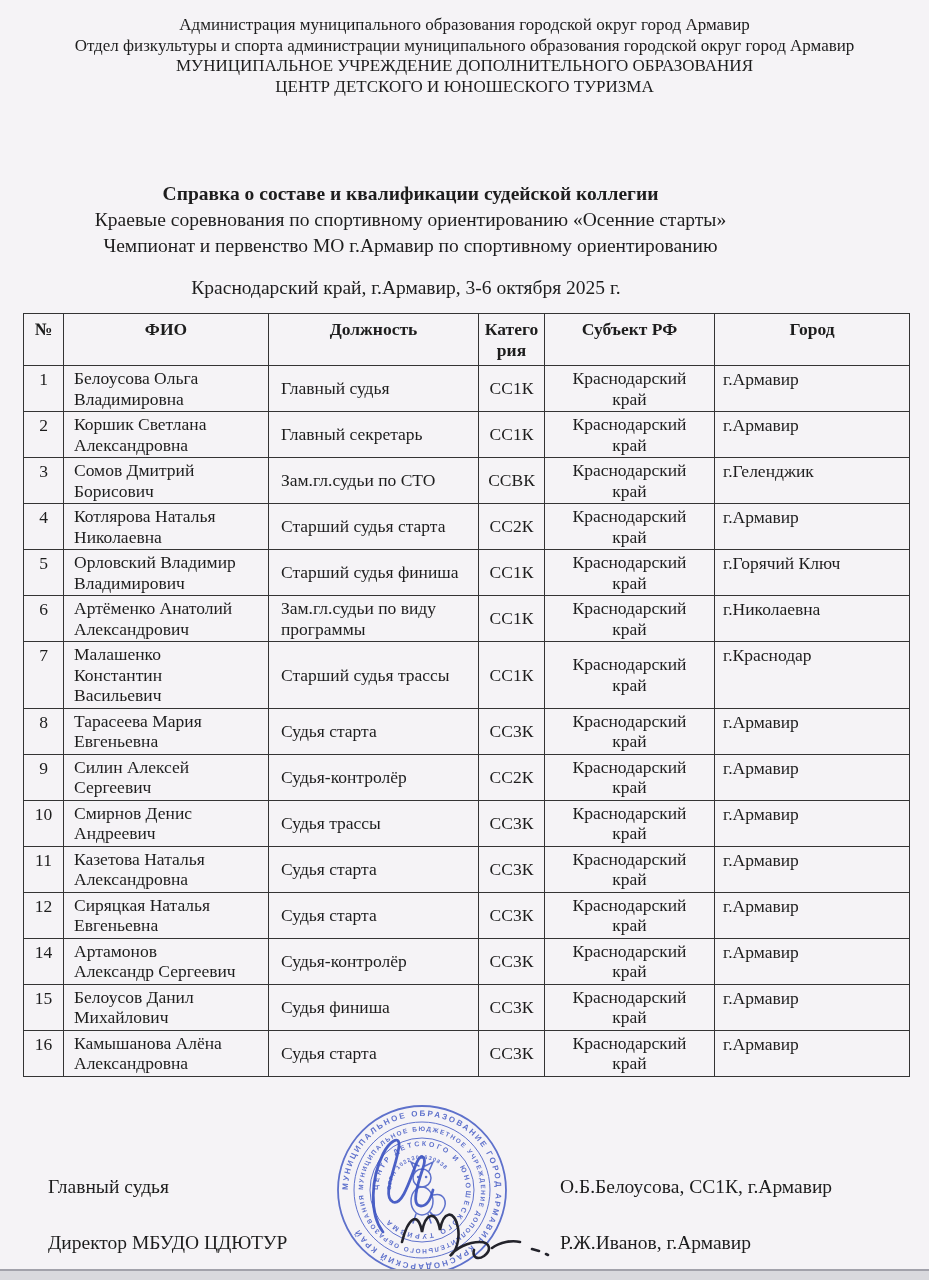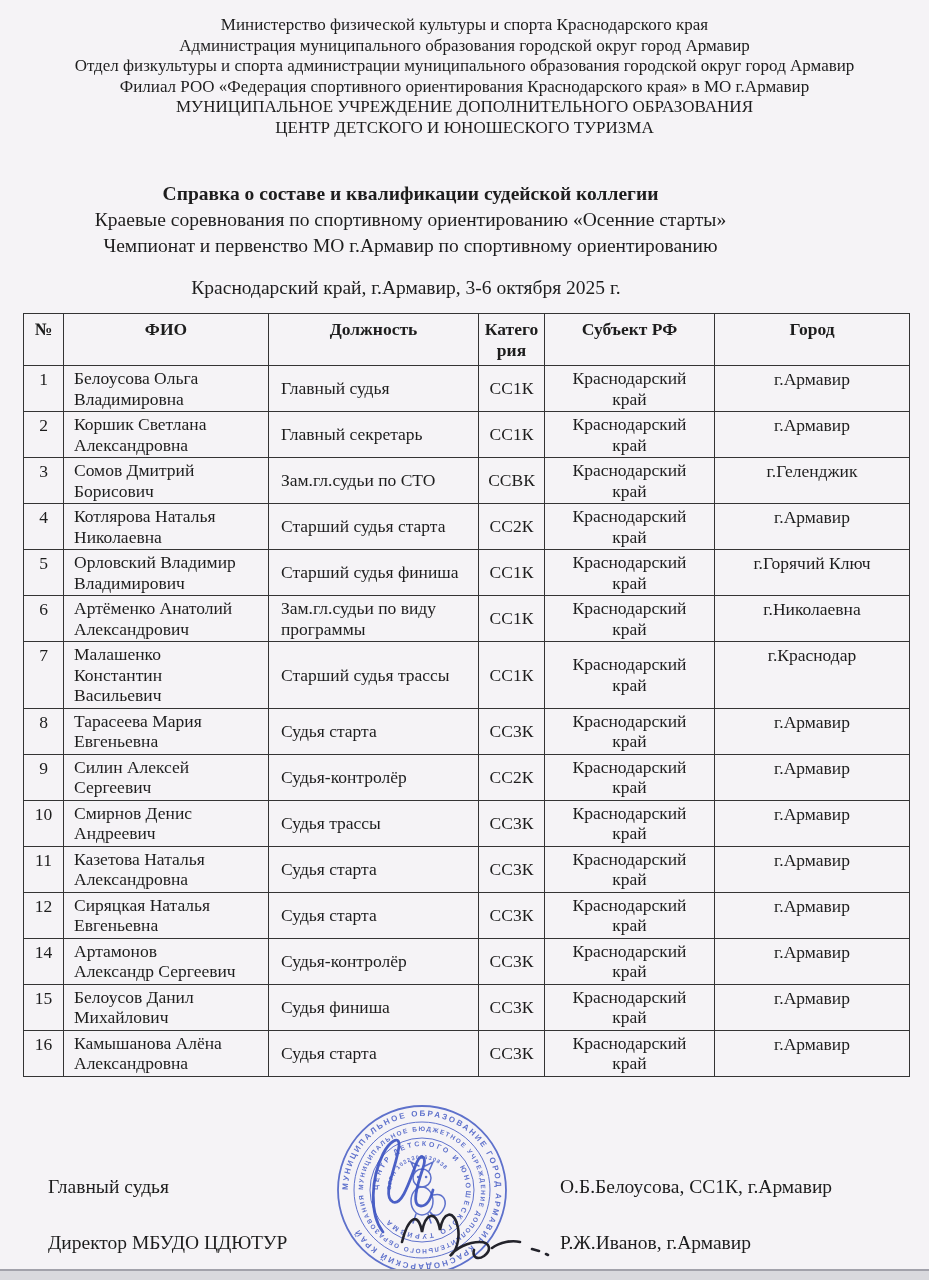--- a/index.html
+++ b/index.html
@@ -24,39 +24,37 @@
     overflow:hidden;}
   table.judges th{font-weight:bold;text-align:center;vertical-align:top;
     padding:5px 2px;}
   th.h-cat{word-break:break-all;text-align:left;padding-left:6px;}
   td{vertical-align:middle;padding:2px 8px;}
   td.c-num{text-align:center;vertical-align:top;padding-top:3px;}
   td.c-fio{text-align:left;padding:2px 32px 2px 10px;}
   td.c-role{text-align:left;padding:2px 6px 2px 12px;}
   td.c-cat{text-align:center;}
   td.c-region{text-align:center;padding:2px 18px;}
-  td.c-city{text-align:center;vertical-align:top;padding-top:3px;}
+  td.c-city{vertical-align:top;padding-top:3px;}
   .sig-row{position:absolute;left:0;width:929px;font-size:19.5px;}
   .sig-row .sig-label{position:absolute;left:48px;top:0;white-space:nowrap;}
   .sig-row .sig-value{position:absolute;left:560px;top:0;white-space:nowrap;}
   .stamp{position:absolute;left:312px;top:1098px;opacity:.88;}
   .stamp text{font-family:"Liberation Sans","DejaVu Sans",sans-serif;font-weight:bold;fill:#4a60c6;}
   .sig-blue{position:absolute;left:353px;top:1120px;opacity:.92;}
   .sig-black{position:absolute;left:396px;top:1198px;}
   .scan-edge-bottom{position:absolute;left:0;top:1269px;width:929px;height:11px;
     background:#d9d9de;border-top:2px solid #a2a2ab;}
 </style>
 </head>
 <body>
 
 <div class="org-block">
-  <div class="org-line">Министерство физической культуры и спорта Краснодарского края</div>
   <div class="org-line">Администрация муниципального образования городской округ город Армавир</div>
   <div class="org-line">Отдел физкультуры и спорта администрации муниципального образования городской округ город Армавир</div>
-  <div class="org-line">Филиал РОО «Федерация спортивного ориентирования Краснодарского края» в МО г.Армавир</div>
   <div class="org-line">МУНИЦИПАЛЬНОЕ УЧРЕЖДЕНИЕ ДОПОЛНИТЕЛЬНОГО ОБРАЗОВАНИЯ</div>
   <div class="org-line">ЦЕНТР ДЕТСКОГО И ЮНОШЕСКОГО ТУРИЗМА</div>
 </div>
 
 <div class="title-block">
   <div class="doc-title">Справка о составе и квалификации судейской коллегии</div>
   <div>Краевые соревнования по спортивному ориентированию «Осенние старты»</div>
   <div>Чемпионат и первенство МО г.Армавир по спортивному ориентированию</div>
 </div>
 <div class="date-line">Краснодарский край, г.Армавир, 3-6 октября 2025 г.</div>

